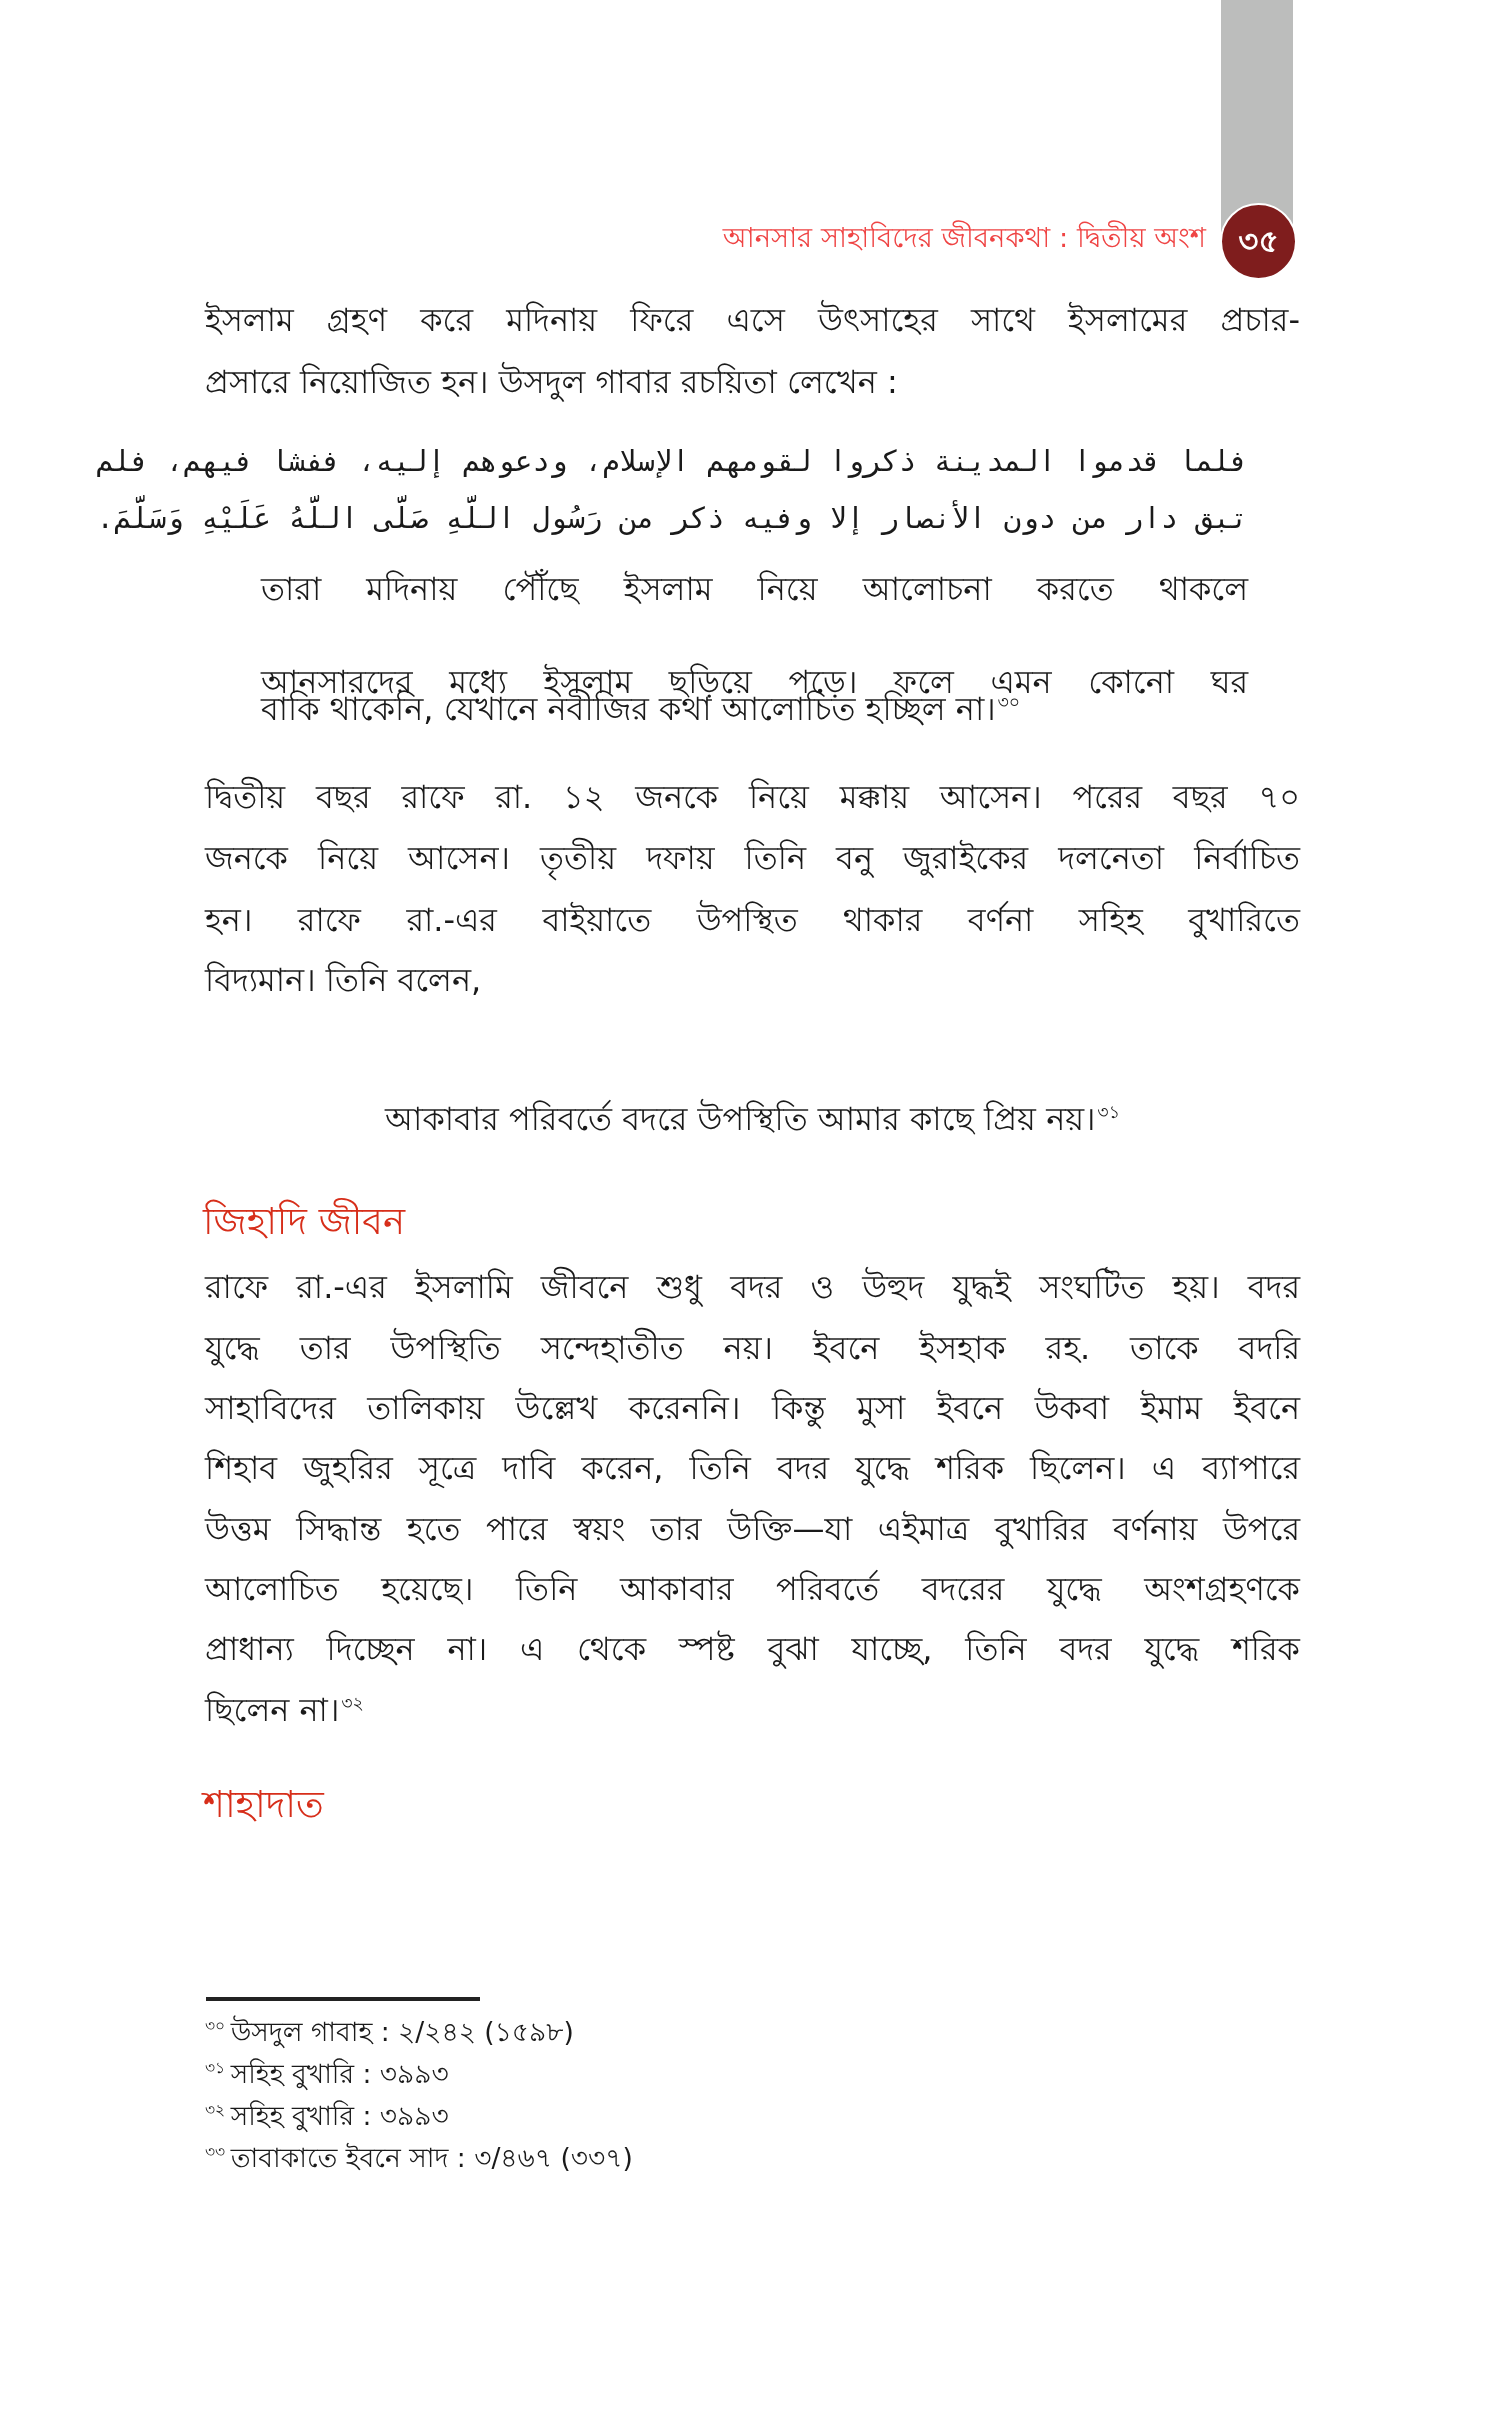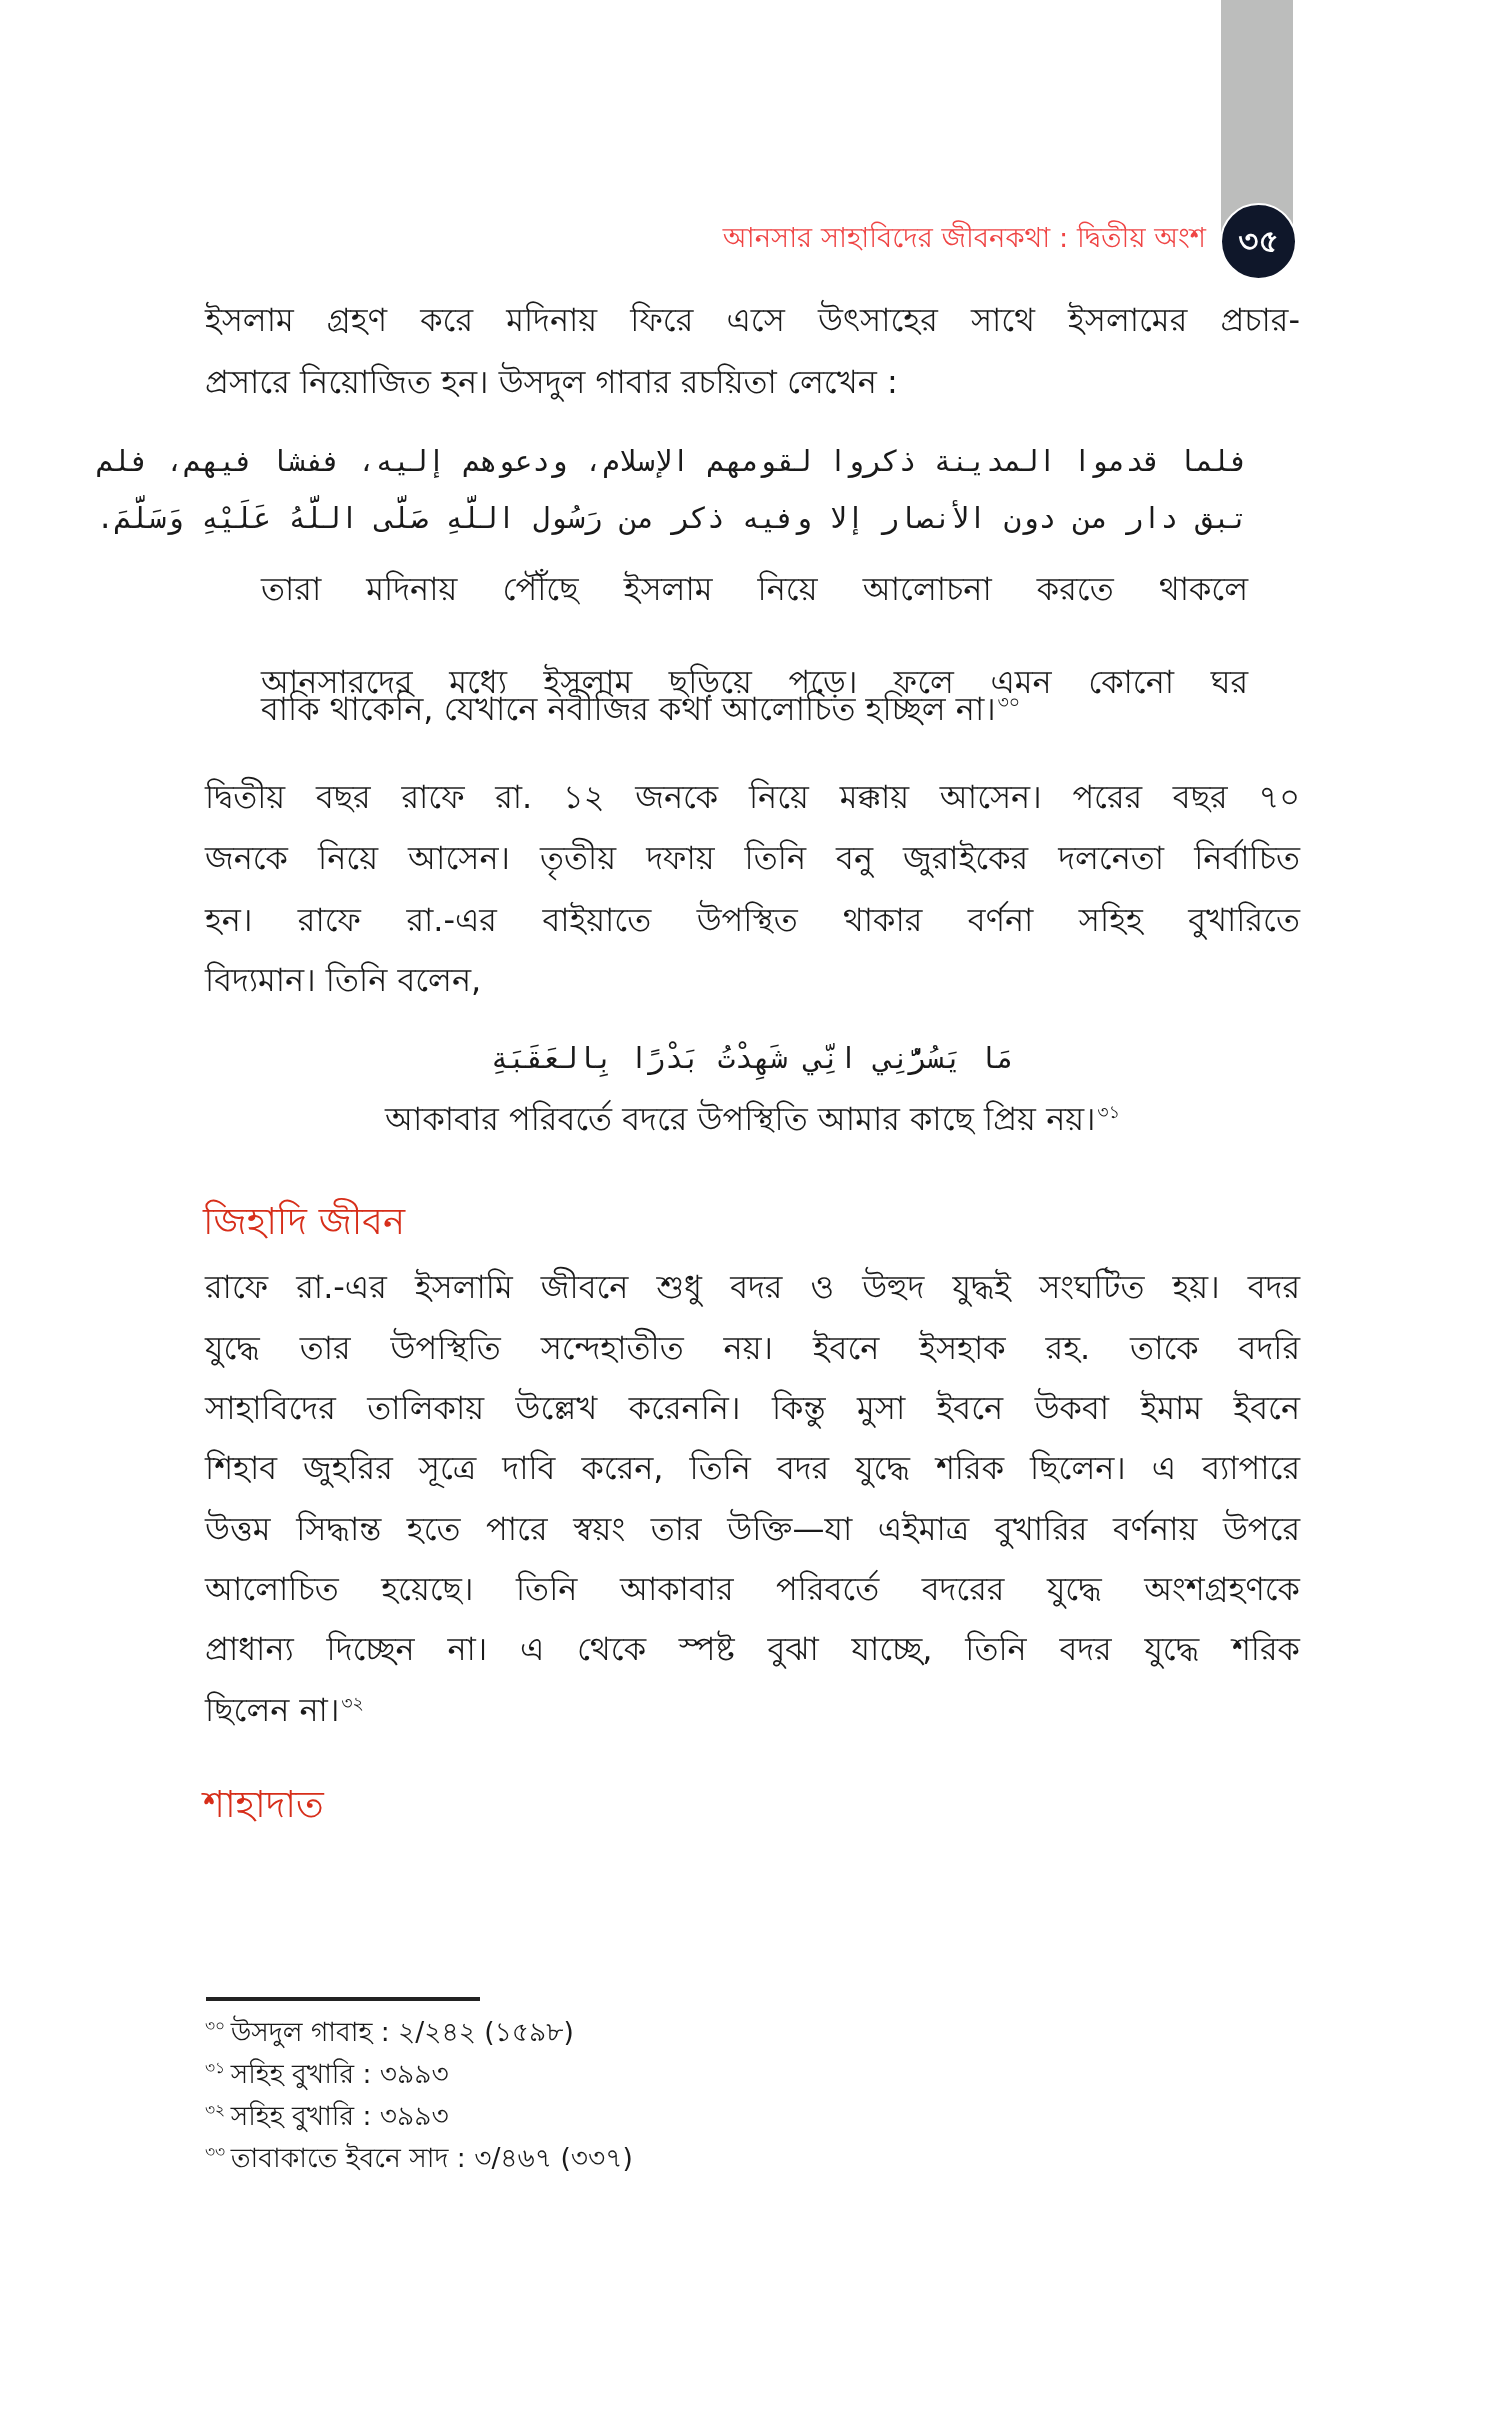--- a/index.html
+++ b/index.html
@@ -3,21 +3,21 @@
 <meta charset="utf-8">
 <style>
   html, body { margin: 0; padding: 0; background: #ffffff; }
   body { width: 1508px; height: 2413px; position: relative; overflow: hidden;
          font-family: "DejaVu Sans", sans-serif; color: #1a1a1a; }
   .page { position: absolute; left: 0; top: 0; width: 1508px; height: 2413px; background: #fff; }
 
   
   .thumb-tab { position: absolute; left: 1221px; top: 0; width: 72px; height: 240px; background: #bcbdbc; }
   .page-badge { position: absolute; left: 1220px; top: 203px; width: 77px; height: 77px; border-radius: 50%;
-                background: #0f172a; border: 2.7px solid #ffffff; box-sizing: border-box;
+                background: #7f1d1d; border: 2.7px solid #ffffff; box-sizing: border-box;
                 display: flex; align-items: center; justify-content: center; }
   .page-badge span { color: #ffffff; font-size: 31px; font-weight: bold; line-height: 1; }
   .running-head { position: absolute; right: 302px; top: 219px; font-size: 27.4px; line-height: 37px;
                   color: #ef4444; white-space: nowrap; }
 
   
   .ln { position: absolute; white-space: nowrap; font-size: 32px; line-height: 44px; }
   .body-ln { left: 205px; width: 1095px; }
   .just { text-align: justify; text-align-last: justify; }
   .quote-ln { left: 261px; width: 987px; }
@@ -58,21 +58,20 @@
     <div class="ln quote-ln" style="top:687px"><span>বাকি থাকেনি, যেখানে নবীজির কথা আলোচিত হচ্ছিল না।</span><sup class="fn">৩০</sup></div>
   </div>
 
   <div>
     <div class="ln body-ln just" style="top:775px">দ্বিতীয় বছর রাফে রা. ১২ জনকে নিয়ে মক্কায় আসেন। পরের বছর ৭০</div>
     <div class="ln body-ln just" style="top:836px">জনকে নিয়ে আসেন। তৃতীয় দফায় তিনি বনু জুরাইকের দলনেতা নির্বাচিত</div>
     <div class="ln body-ln just" style="top:898px">হন। রাফে রা.-এর বাইয়াতে উপস্থিত থাকার বর্ণনা সহিহ বুখারিতে</div>
     <div class="ln body-ln" style="top:958px">বিদ্যমান। তিনি বলেন,</div>
   </div>
 
-  <div class="ln center-ln ar" style="top:1039px">مَا يَسُرُّنِي انِّي شَهِدْتُ بَدْرًا بِالعَقَبَةِ</div>
   <div class="ln center-ln" style="top:1097px"><span>আকাবার পরিবর্তে বদরে উপস্থিতি আমার কাছে প্রিয় নয়।</span><sup class="fn">৩১</sup></div>
 
   <div class="heading" style="top:1198px">জিহাদি জীবন</div>
   <div>
     <div class="ln body-ln just" style="top:1265px">রাফে রা.-এর ইসলামি জীবনে শুধু বদর ও উহুদ যুদ্ধই সংঘটিত হয়। বদর</div>
     <div class="ln body-ln just" style="top:1326px">যুদ্ধে তার উপস্থিতি সন্দেহাতীত নয়। ইবনে ইসহাক রহ. তাকে বদরি</div>
     <div class="ln body-ln just" style="top:1386px">সাহাবিদের তালিকায় উল্লেখ করেননি। কিন্তু মুসা ইবনে উকবা ইমাম ইবনে</div>
     <div class="ln body-ln just" style="top:1446px">শিহাব জুহরির সূত্রে দাবি করেন, তিনি বদর যুদ্ধে শরিক ছিলেন। এ ব্যাপারে</div>
     <div class="ln body-ln just" style="top:1507px">উত্তম সিদ্ধান্ত হতে পারে স্বয়ং তার উক্তি—যা এইমাত্র বুখারির বর্ণনায় উপরে</div>
     <div class="ln body-ln just" style="top:1567px">আলোচিত হয়েছে। তিনি আকাবার পরিবর্তে বদরের যুদ্ধে অংশগ্রহণকে</div>

